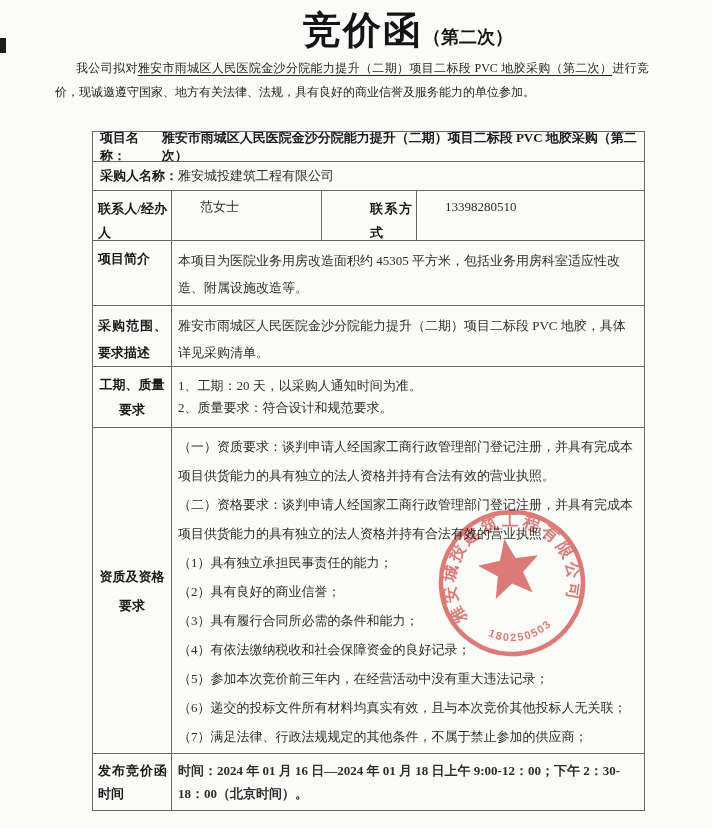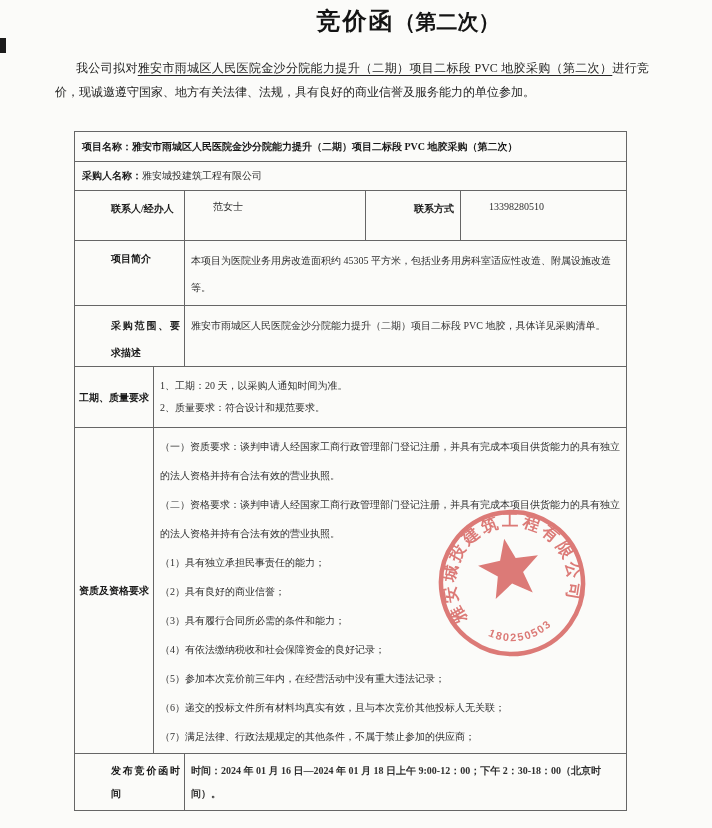--- a/index.html
+++ b/index.html
@@ -6,37 +6,37 @@
   body{
     width:712px;height:828px;position:relative;overflow:hidden;
     background:#fbfbf9;color:#2e2e2e;
     font-family:"Liberation Serif","DejaVu Serif",serif;
   }
   .scan-artifact{position:absolute;left:0;top:38px;width:6px;height:15px;background:#1c1c1c;}
   
   .title{position:absolute;top:5px;left:0;width:100%;box-sizing:border-box;padding-left:104px;
     text-align:center;font-weight:bold;color:#141414;white-space:nowrap;
     font-family:"Liberation Sans","DejaVu Sans",sans-serif;}
-  .t-main{font-size:24px;letter-spacing:2px;}
-  .t-sub{font-size:21px;}
+  .t-main{font-size:38px;letter-spacing:2px;}
+  .t-sub{font-size:18px;}
   
   .intro{position:absolute;top:44px;left:55px;width:594px;font-size:12px;line-height:24px;
     text-align:justify;text-indent:21px;color:#242424;}
   .intro .u{text-decoration:underline;text-underline-offset:3px;}
   
-  .tbl{position:absolute;left:74px;top:131px;width:553px;box-sizing:border-box;
-    border:1px solid #666;font-size:10px;}
+  .tbl{position:absolute;left:92px;top:131px;width:553px;box-sizing:border-box;
+    border:1px solid #666;font-size:13px;}
   .tr{display:flex;box-sizing:border-box;border-bottom:1px solid #666;overflow:hidden;}
   .tr:last-child{border-bottom:none;}
   .td{box-sizing:border-box;overflow:hidden;}
   .td + .td{border-left:1px solid #666;}
   .full{flex:1;display:flex;align-items:center;padding:2px 7px;}
   .b{font-weight:bold;color:#191919;}
   .lab{flex:0 0 78px;font-weight:bold;color:#191919;line-height:24px;}
-  .lab-t{padding:6px 4px 2px 5px;text-align:justify;margin-left:31px;}
+  .lab-t{padding:6px 4px 2px 5px;text-align:justify;}
   .lab-c{display:flex;align-items:center;justify-content:center;text-align:center;padding:2px 4px;}
   .val{flex:1;padding:5px 6px 2px 6px;}
   .r1{height:30px;}
   .r2{height:29px;}
   .r3{height:50px;}
   .r3 .c2{flex:0 0 150px;}
   .r3 .c3{flex:0 0 95px;padding-left:48px;}
   .r3 .val{line-height:22px;padding-left:28px;}
   .r3 .lab{line-height:24px;}
   .r4{height:65px;}

